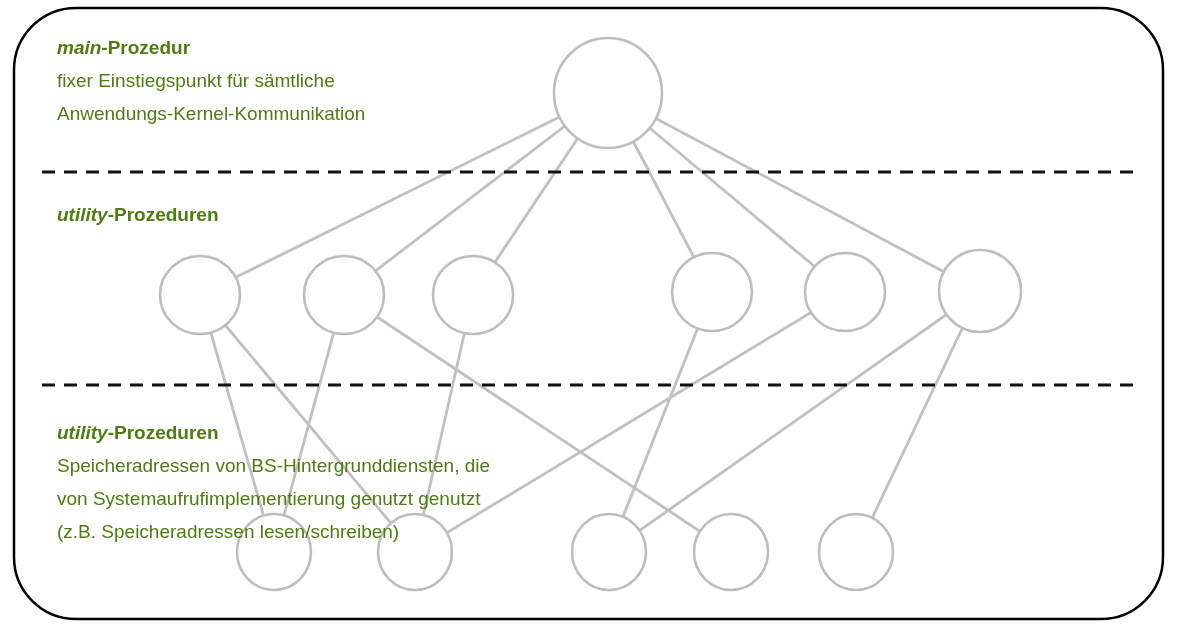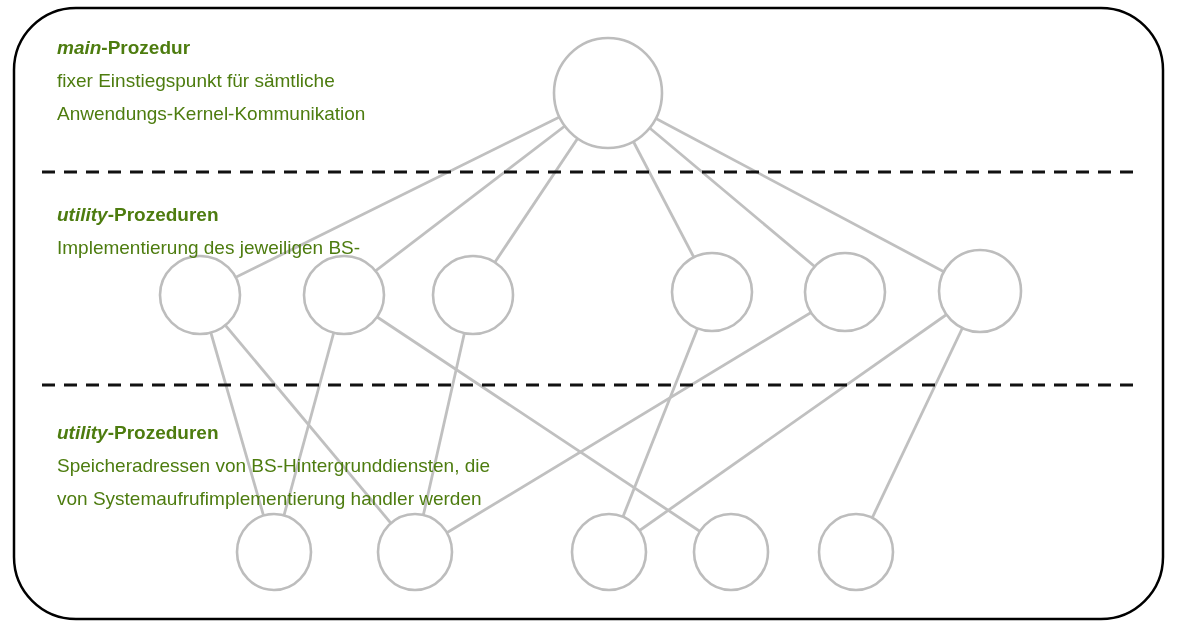--- a/index.html
+++ b/index.html
@@ -61,22 +61,22 @@
     </svg>
 
   <div class="tblock" style="top:31px">
     <div class="ttl"><i>main</i><span>-Prozedur</span></div>
     <div>fixer Einstiegspunkt für sämtliche</div>
     <div>Anwendungs-Kernel-Kommunikation</div>
   </div>
 
   <div class="tblock" style="top:198px">
     <div class="ttl"><i>utility</i><span>-Prozeduren</span></div>
-    <div>Implementierung des jeweiligen BS-</div>
   </div>
 
   <div class="tblock" style="top:416px">
     <div class="ttl"><i>utility</i><span>-Prozeduren</span></div>
     <div>Speicheradressen von BS-Hintergrunddiensten, die</div>
-    <div>von Systemaufrufimplementierung handler werden</div>
+    <div>von Systemaufrufimplementierung genutzt genutzt</div>
+    <div>(z.B. Speicheradressen lesen/schreiben)</div>
   </div>
 
 </div>
 
 </body></html>

